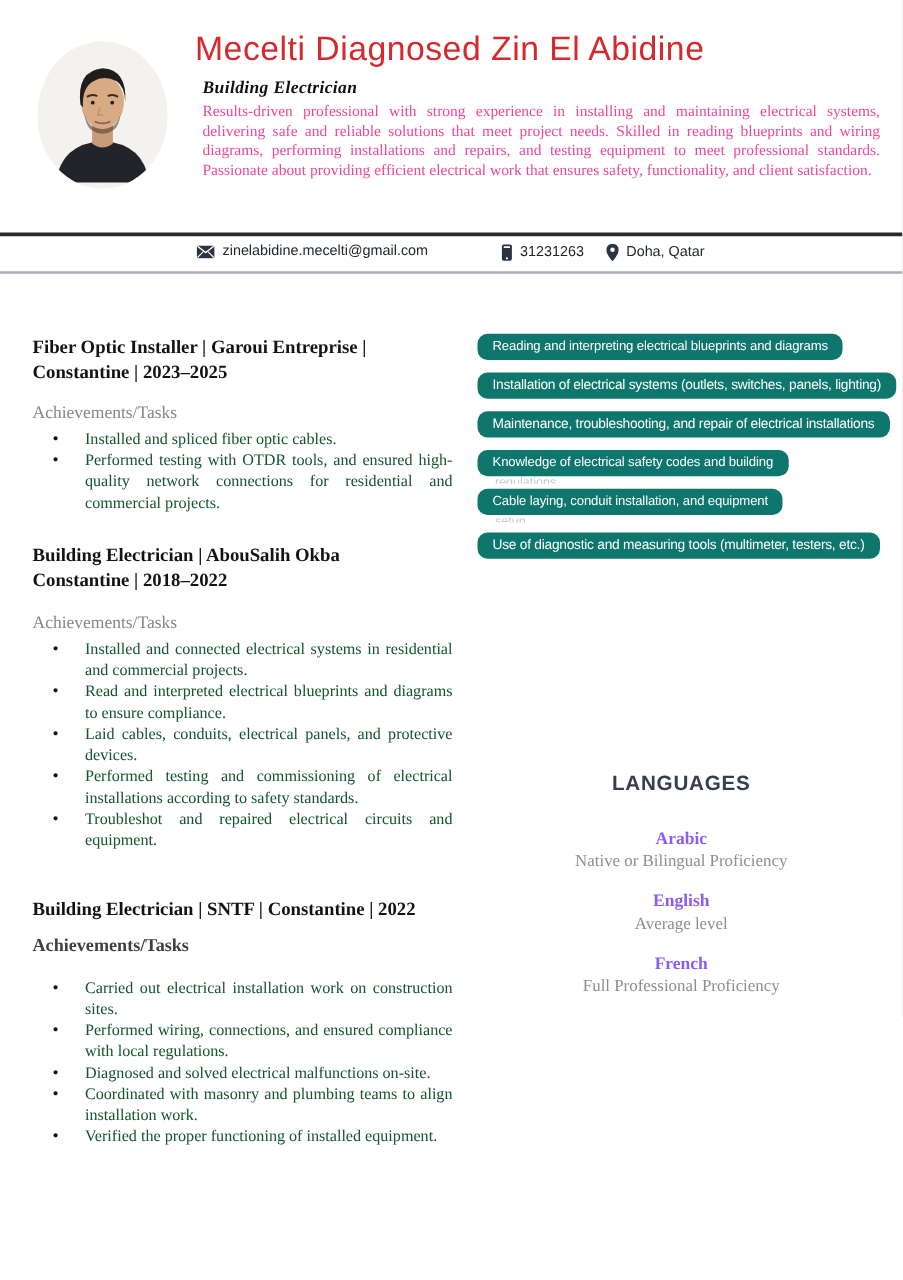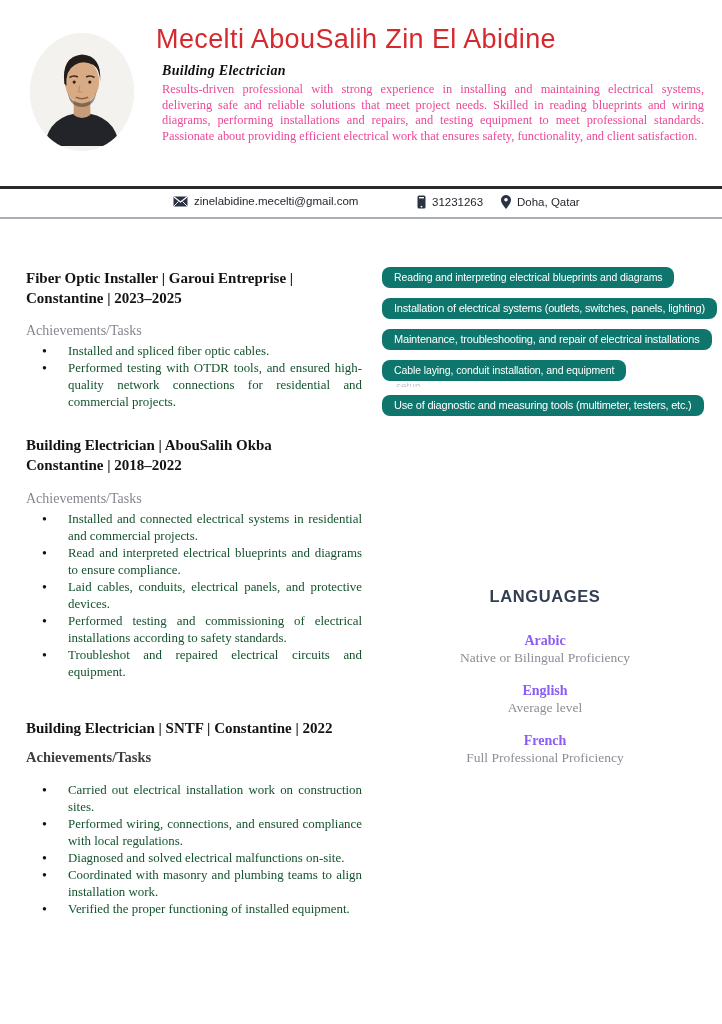--- a/index.html
+++ b/index.html
@@ -23,21 +23,21 @@
     position:absolute;left:162px;top:63px;
     font-size:14px;font-weight:700;color:#101012;letter-spacing:.3px;font-style:italic;
   }
   .summary{
     position:absolute;left:162px;top:82px;width:542px;
     font-size:12.4px;line-height:15.6px;text-align:justify;color:#ec4899;
   }
   
   .rule-top{position:absolute;left:0;top:186px;width:722px;height:3px;background:#2a2a2c;}
   .rule-bottom{position:absolute;left:0;top:217px;width:722px;height:2px;background:#a9aeb4;}
-  .contact-row{position:absolute;left:16px;top:193px;width:632px;height:22px;}
+  .contact-row{position:absolute;left:0;top:193px;width:632px;height:22px;}
   .contact-item{position:absolute;display:flex;align-items:center;gap:6px;
     font-family:"Liberation Sans", sans-serif;font-size:11.5px;color:#23272e;}
   .contact-item svg{display:block;}
   .ci-email{left:157px;top:2px;}
   .ci-phone{left:401px;top:2px;}
   .ci-location{left:485px;top:2px;}
   
   .col-left{position:absolute;left:26px;top:246px;width:338px;}
   .col-right{position:absolute;left:380px;top:243px;width:330px;}
   .section-heading{
@@ -100,21 +100,21 @@
       <path d="M38 36 q4 -2.5 8 -0.5" stroke="#3a2c22" stroke-width="1.6" fill="none"></path>
       <path d="M54 35.5 q4 -2 8 0.5" stroke="#3a2c22" stroke-width="1.6" fill="none"></path>
       <circle cx="42.5" cy="40.5" r="1.5" fill="#2a211c"></circle>
       <circle cx="57.5" cy="40.5" r="1.5" fill="#2a211c"></circle>
       <path d="M48 44 l-1.5 6 h4" stroke="#c09070" stroke-width="1.2" fill="none"></path>
       <path d="M44 55 q6 3 12 0" stroke="#8a5f48" stroke-width="1.3" fill="none"></path>
       <path d="M36 48 q2 12 14 13 q12 -1 14 -13 q-1 11 -6 14 q-4 2.5 -8 2.5 q-4 0 -8 -2.5 q-5 -3 -6 -14 Z" fill="#4a382c" opacity="0.55"></path>
     </svg>
   </div>
 
-  <div class="name">Mecelti AbouSalih Zin El Abidine</div>
+  <div class="name">Mecelti Diagnosed Zin El Abidine</div>
   <div class="job-title">Building  Electrician</div>
   <div class="summary">Results-driven professional with strong experience in installing and maintaining electrical systems, delivering safe and reliable solutions that meet project needs. Skilled in reading blueprints and wiring diagrams, performing installations and repairs, and testing equipment to meet professional standards. Passionate about providing efficient electrical work that ensures safety, functionality, and client satisfaction.</div>
 
   <div class="rule-top"></div>
   <div class="contact-row">
     <div class="contact-item ci-email">
       <span>
         <svg width="15" height="11" viewBox="0 0 15 11">
             <rect x="0.5" y="0.5" width="14" height="10" rx="1" fill="#2b3342"></rect>
             <path d="M1 1 L7.5 6 L14 1" stroke="#ffffff" stroke-width="1.2" fill="none"></path>
@@ -189,20 +189,24 @@
       <div class="pill">
         <span>Reading and interpreting electrical blueprints and diagrams</span>
       </div>
       <div class="pill sm">
         <span>Installation of electrical systems (outlets, switches, panels, lighting)</span>
       </div>
       <div class="pill sm">
         <span>Maintenance,  troubleshooting,  and  repair  of  electrical  installations</span>
       </div>
       <div class="pill">
+        <span>Knowledge of electrical safety codes and building</span>
+        <span class="spill">regulations</span>
+      </div>
+      <div class="pill">
         <span>Cable laying, conduit installation, and equipment</span>
         <span class="spill">setup</span>
       </div>
       <div class="pill sm last">
         <span>Use of diagnostic and measuring tools (multimeter, testers, etc.)</span>
       </div>
     </div>
 
     <div class="languages">
       <div class="section-heading">LANGUAGES</div>

